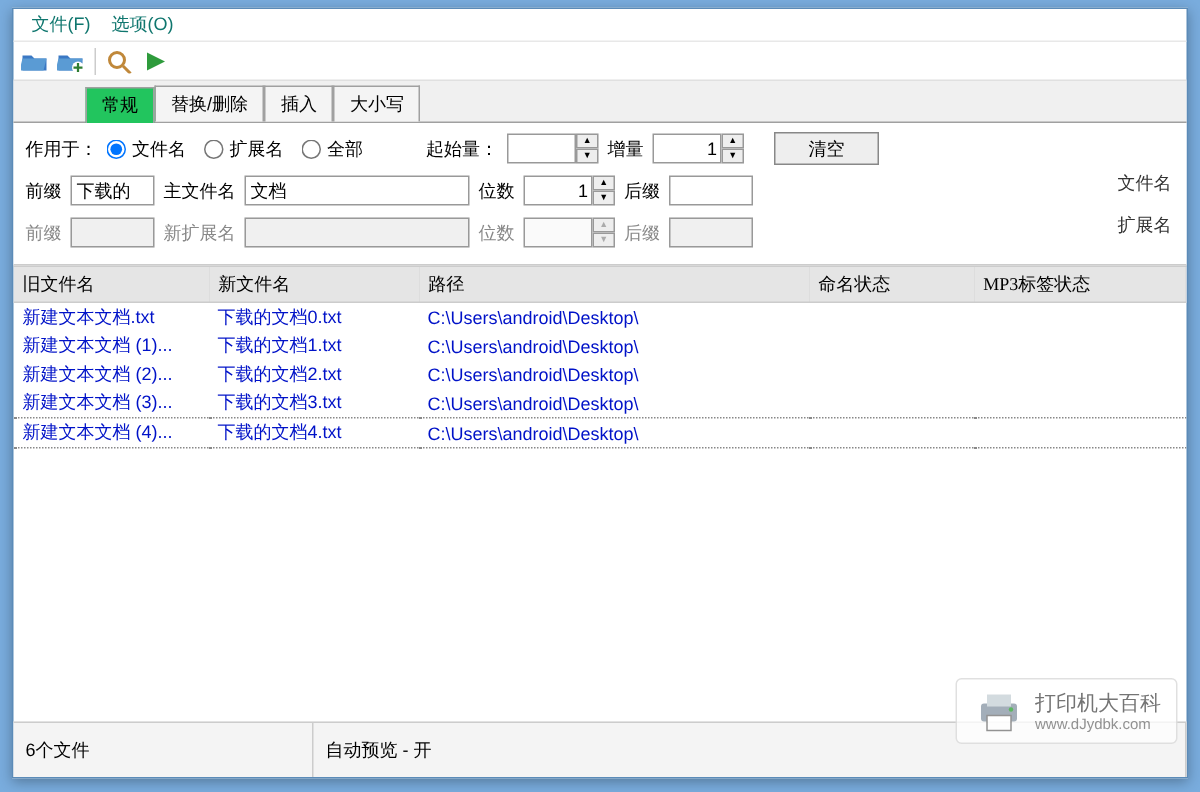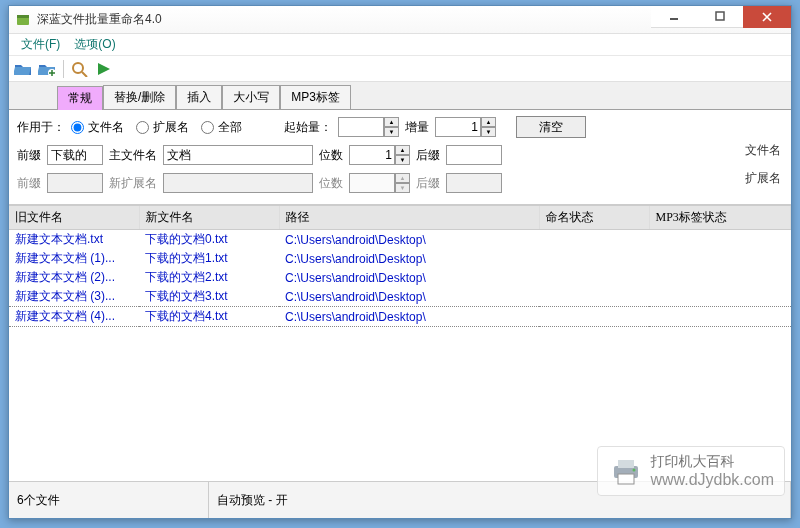--- a/index.html
+++ b/index.html
@@ -12,21 +12,21 @@
 .win-btn { width: 46px; height: 22px; display: flex; align-items: center; justify-content: center; font-family: Arial; }
 .win-btn.min, .win-btn.max { background: #fff; color: #555; border-bottom:1px solid #ddd; }
 .win-btn.close { background: #c94a3b; color: #fff; width: 48px; }
 .menubar { height: 22px; display: flex; align-items: center; padding: 0 6px; gap: 2px; border-bottom: 1px solid #e8e8e8; }
 .menu-item { padding: 2px 6px; color: #0f766e; }
 .toolbar { height: 26px; display: flex; align-items: center; padding: 0 4px; gap: 4px; border-bottom: 1px solid #e0e0e0; }
 .tb-icon { width: 20px; height: 20px; display: flex; align-items: center; justify-content: center; }
 .tb-sep { width: 1px; height: 18px; background: #ccc; margin: 0 2px; }
 .tabs-row { display: flex; align-items: flex-end; border-bottom: 1px solid #a0a0a0; background: #f0f0f0; padding-top: 3px; }
 .tab { padding: 3px 10px; border: 1px solid #a0a0a0; border-bottom: none; background: #f4f4f4; margin-right: -1px; margin-left: 1px; }
-.tab.active { background: #f0abfc; position: relative; top: 1px; margin-left: 48px; }
+.tab.active { background: #22c55e; position: relative; top: 1px; margin-left: 48px; }
 .panel { padding: 6px 8px 4px 8px; background: #fff; border-bottom: 1px solid #ccc; }
 .row { display: flex; align-items: center; gap: 6px; margin-bottom: 6px; min-height: 22px; }
 .lbl { color: #000; }
 .lbl.dim { color: #888; }
 .radio { display: inline-flex; align-items: center; gap: 2px; margin-right: 6px; }
 .radio input { margin: 0 2px 0 0; }
 .txt { border: 1px solid #999; height: 20px; padding: 0 3px; background: #fff; }
 .txt.dim { background: #f0f0f0; color: #aaa; }
 .spin-wrap { display: inline-flex; }
 .spin-input { width: 46px; height: 20px; border: 1px solid #999; text-align: right; padding-right: 2px; }
@@ -38,54 +38,28 @@
 table { width: 100%; border-collapse: collapse; font-family: SimSun, monospace; font-size: 12px; }
 th { text-align: left; padding: 3px 6px; border-right: 1px solid #ddd; border-bottom: 1px solid #ccc; background: #e5e5e5; font-weight: normal; color: #000; font-family: "Microsoft YaHei"; }
 td { padding: 1px 6px; color: #0012c8; white-space: nowrap; }
 tr.focused td { border-top: 1px dotted #888; border-bottom: 1px dotted #888; }
 .statusbar { position: absolute; bottom: 0; left: 0; right: 0; height: 37px; display: flex; align-items: center; border-top: 1px solid #ccc; background: #f4f4f4; font-size: 12px; }
 .status-cell { padding: 0 8px; border-right: 1px solid #ccc; height: 100%; display: flex; align-items: center; }
 .status-cell.sc1 { width: 200px; }
 .watermark { position: absolute; right: 6px; bottom: 22px; opacity: 0.9; }
 .wm-box { display: flex; align-items: center; gap: 6px; background: rgba(255,255,255,0.85); padding: 6px 10px; border: 1px solid #ddd; border-radius: 4px; }
 .wm-text { font-size: 14px; color: #666; }
-.wm-url { font-size: 16px; color: #888; }
+.wm-url { font-size: 10px; color: #888; }
 svg { display: block; }
 </style>
 </head>
 <body>
 
 <div class="window">
 
-  <div class="titlebar">
-    <span class="titlebar-icon">
-      <svg width="16" height="16">
-          <rect x="2" y="3" width="12" height="10" rx="1" fill="#7cb342"></rect>
-          <rect x="2" y="3" width="12" height="3" fill="#558b2f"></rect>
-        </svg>
-    </span>
-    <span class="titlebar-title">深蓝文件批量重命名4.0</span>
-    <div class="win-controls">
-      <div class="win-btn min">
-          <svg width="10" height="10">
-            <rect x="1" y="7" width="8" height="2" fill="#555"></rect>
-          </svg>
-        </div>
-      <div class="win-btn max">
-          <svg width="10" height="10">
-            <rect x="1" y="1" width="8" height="8" fill="none" stroke="#555" stroke-width="1.5"></rect>
-          </svg>
-        </div>
-      <div class="win-btn close">
-          <svg width="12" height="12">
-            <path d="M2 2 L10 10 M10 2 L2 10" stroke="#fff" stroke-width="1.6"></path>
-          </svg>
-        </div>
-    </div>
-  </div>
 
   <div class="menubar">
     <span class="menu-item">文件(F)</span>
     <span class="menu-item">选项(O)</span>
   </div>
 
   <div class="toolbar">
     <span class="tb-icon">
         <svg width="18" height="16">
           <path d="M1 4 h6 l2 2 h8 v8 h-16 z" fill="#3b78c4"></path>
@@ -112,21 +86,20 @@
           <path d="M3 2 L15 8 L3 14 Z" fill="#2e9b3c"></path>
         </svg>
       </span>
   </div>
 
   <div class="tabs-row">
     <div class="tab active">常规</div>
     <div class="tab">替换/删除</div>
     <div class="tab">插入</div>
     <div class="tab">大小写</div>
-    <div class="tab">MP3标签</div>
   </div>
 
   <div class="panel">
     <div class="row">
       <span class="lbl">作用于：</span>
       <label class="radio">
           <input type="radio" checked="" style="">
           <span>文件名</span>
         </label>
       <label class="radio">

